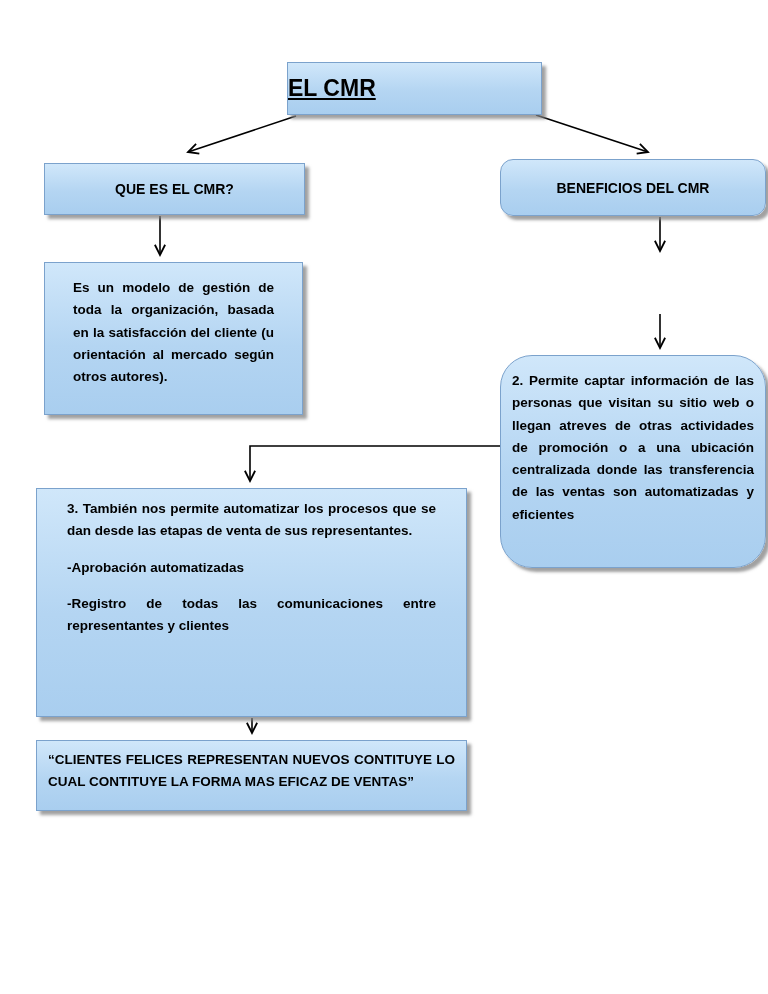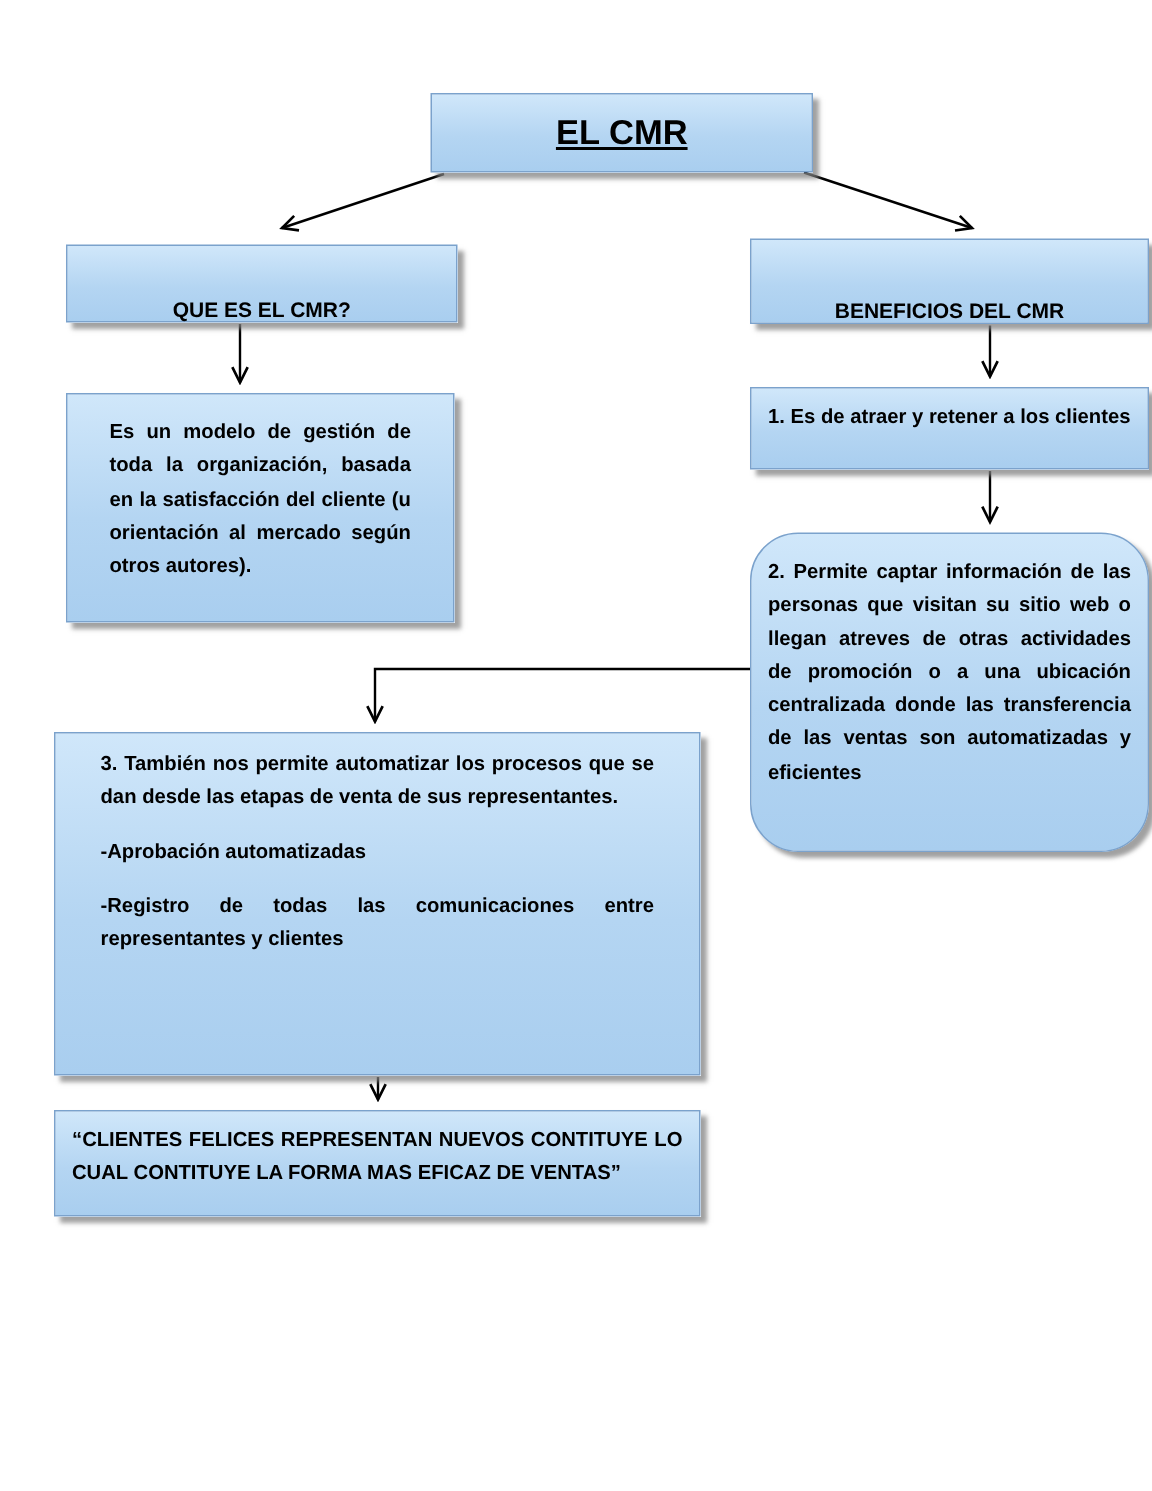--- a/index.html
+++ b/index.html
@@ -21,49 +21,48 @@
     position: absolute;
     box-sizing: border-box;
     background: linear-gradient(180deg, #d0e7fa 0%, #b4d5f2 55%, #a9ceef 100%);
     border: 1px solid #7ba2cc;
     box-shadow: 4px 4px 3px rgba(130,130,130,0.75);
     color: #000000;
     font-weight: bold;
   }
   .node.header-node {
     display: flex;
-    align-items: flex-end;
+    align-items: center;
     justify-content: center;
     font-size: 14px;
     text-align: center;
   }
   .node.text-node {
     font-size: 13.5px;
     line-height: 1.65;
     text-align: justify;
   }
   .title-node {
     position: absolute;
     left: 287px; top: 62px;
     width: 255px; height: 53px;
     box-sizing: border-box;
     background: linear-gradient(180deg, #d0e7fa 0%, #b4d5f2 55%, #a9ceef 100%);
     border: 1px solid #7ba2cc;
     box-shadow: 4px 4px 3px rgba(130,130,130,0.75);
     display: flex;
     align-items: center;
-    justify-content: center;
     font-size: 23px;
     font-weight: bold;
     color: #000000;
     text-decoration: underline;
   }
   #node-definicion { left: 44px; top: 262px; width: 259px; height: 153px; padding: 14px 28px; }
   #node-que-es     { left: 44px; top: 163px; width: 261px; height: 52px; }
-  #node-beneficios { left: 500px; top: 159px; width: 266px; height: 57px; }
+  #node-beneficios { left: 500px; top: 159px; width: 266px; height: 57px; border-radius: 13px; }
   #node-b1         { left: 500px; top: 258px; width: 266px; height: 55px; padding: 8px 11px; }
   #node-b2         { left: 500px; top: 355px; width: 266px; height: 213px; padding: 14px 11px; border-radius: 32px; }
   #node-b3         { left: 36px; top: 488px; width: 431px; height: 229px; padding: 9px 30px; }
   #node-b3 p { margin: 0 0 14px 0; }
   #node-b3 p:last-child { margin-bottom: 0; }
   #node-conclusion { left: 36px; top: 740px; width: 431px; height: 71px; padding: 8px 11px; }
 </style>
 </head>
 <body>
 
@@ -93,23 +92,20 @@
   </div>
 
   <div class="node header-node" id="node-beneficios">
     <span>BENEFICIOS DEL CMR</span>
   </div>
 
   <div class="node text-node" id="node-definicion">
     <span>Es un modelo de gestión de toda la organización, basada en la satisfacción del cliente (u orientación al mercado según otros autores).</span>
   </div>
 
-  <div class="node text-node" id="node-b1">
-    <span>1. Es de atraer y retener a los clientes</span>
-  </div>
 
   <div class="node text-node" id="node-b2">
     <span>2. Permite captar información de las personas que visitan su sitio web o llegan atreves de otras actividades de promoción o a una ubicación centralizada donde las transferencia de las ventas son automatizadas y eficientes</span>
   </div>
 
   <div class="node text-node" id="node-b3">
     <p>3. También nos permite automatizar los procesos que se dan desde las etapas de venta de sus representantes.</p>
     <p>-Aprobación automatizadas</p>
     <p>-Registro de todas las comunicaciones entre representantes y clientes</p>
   </div>

